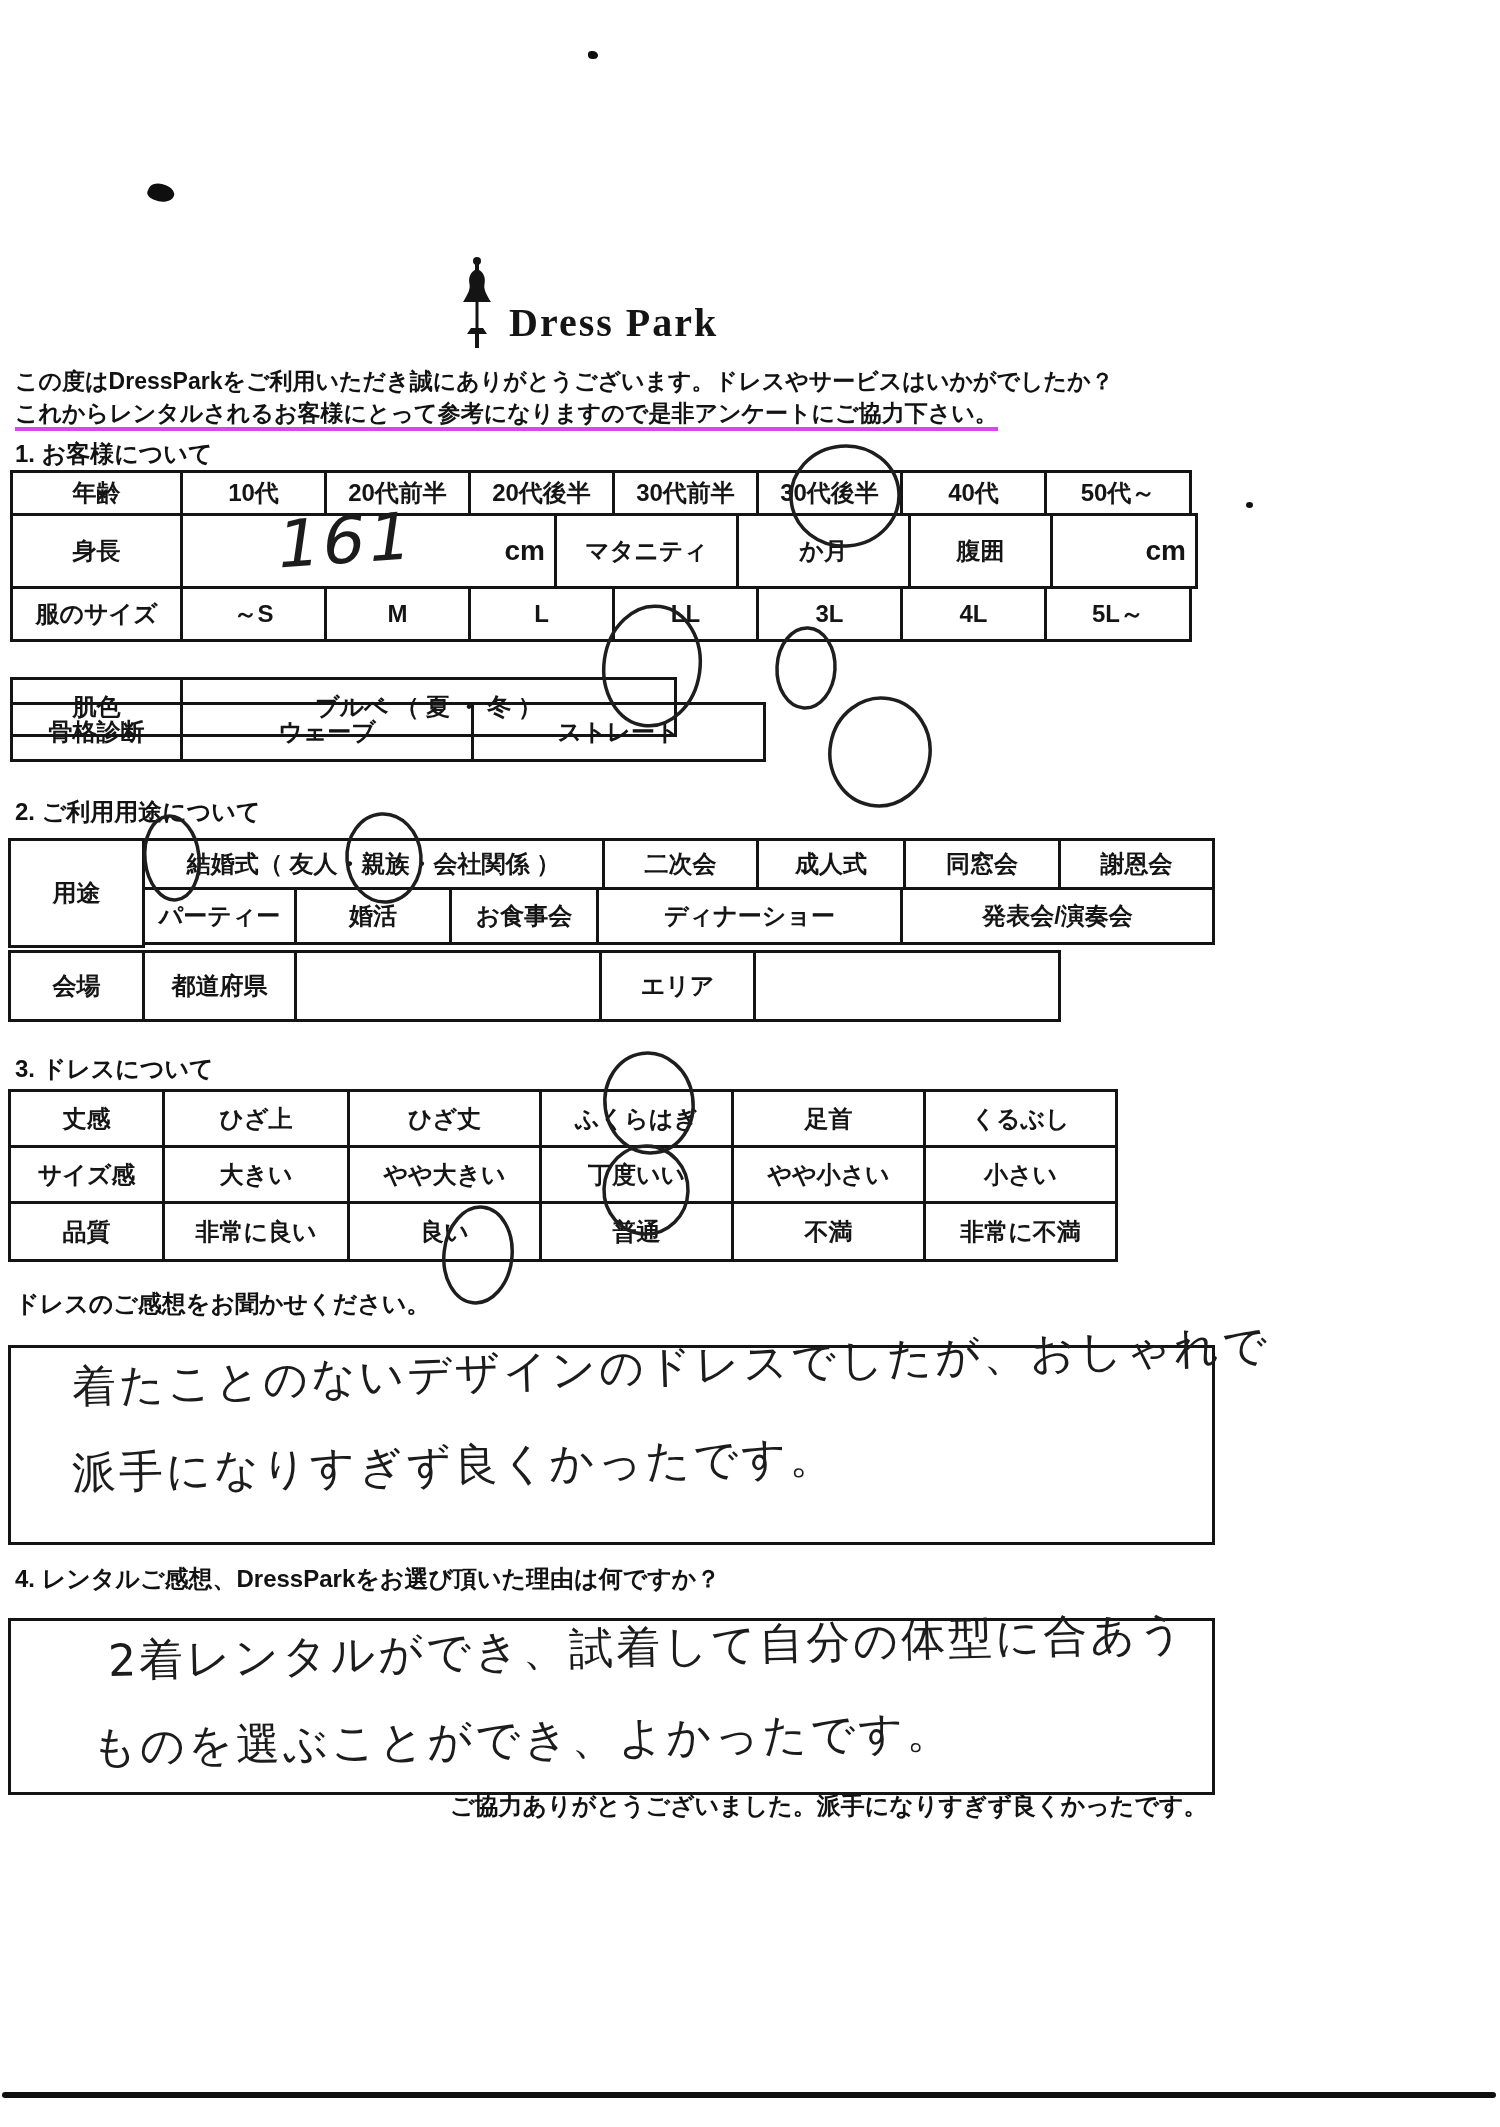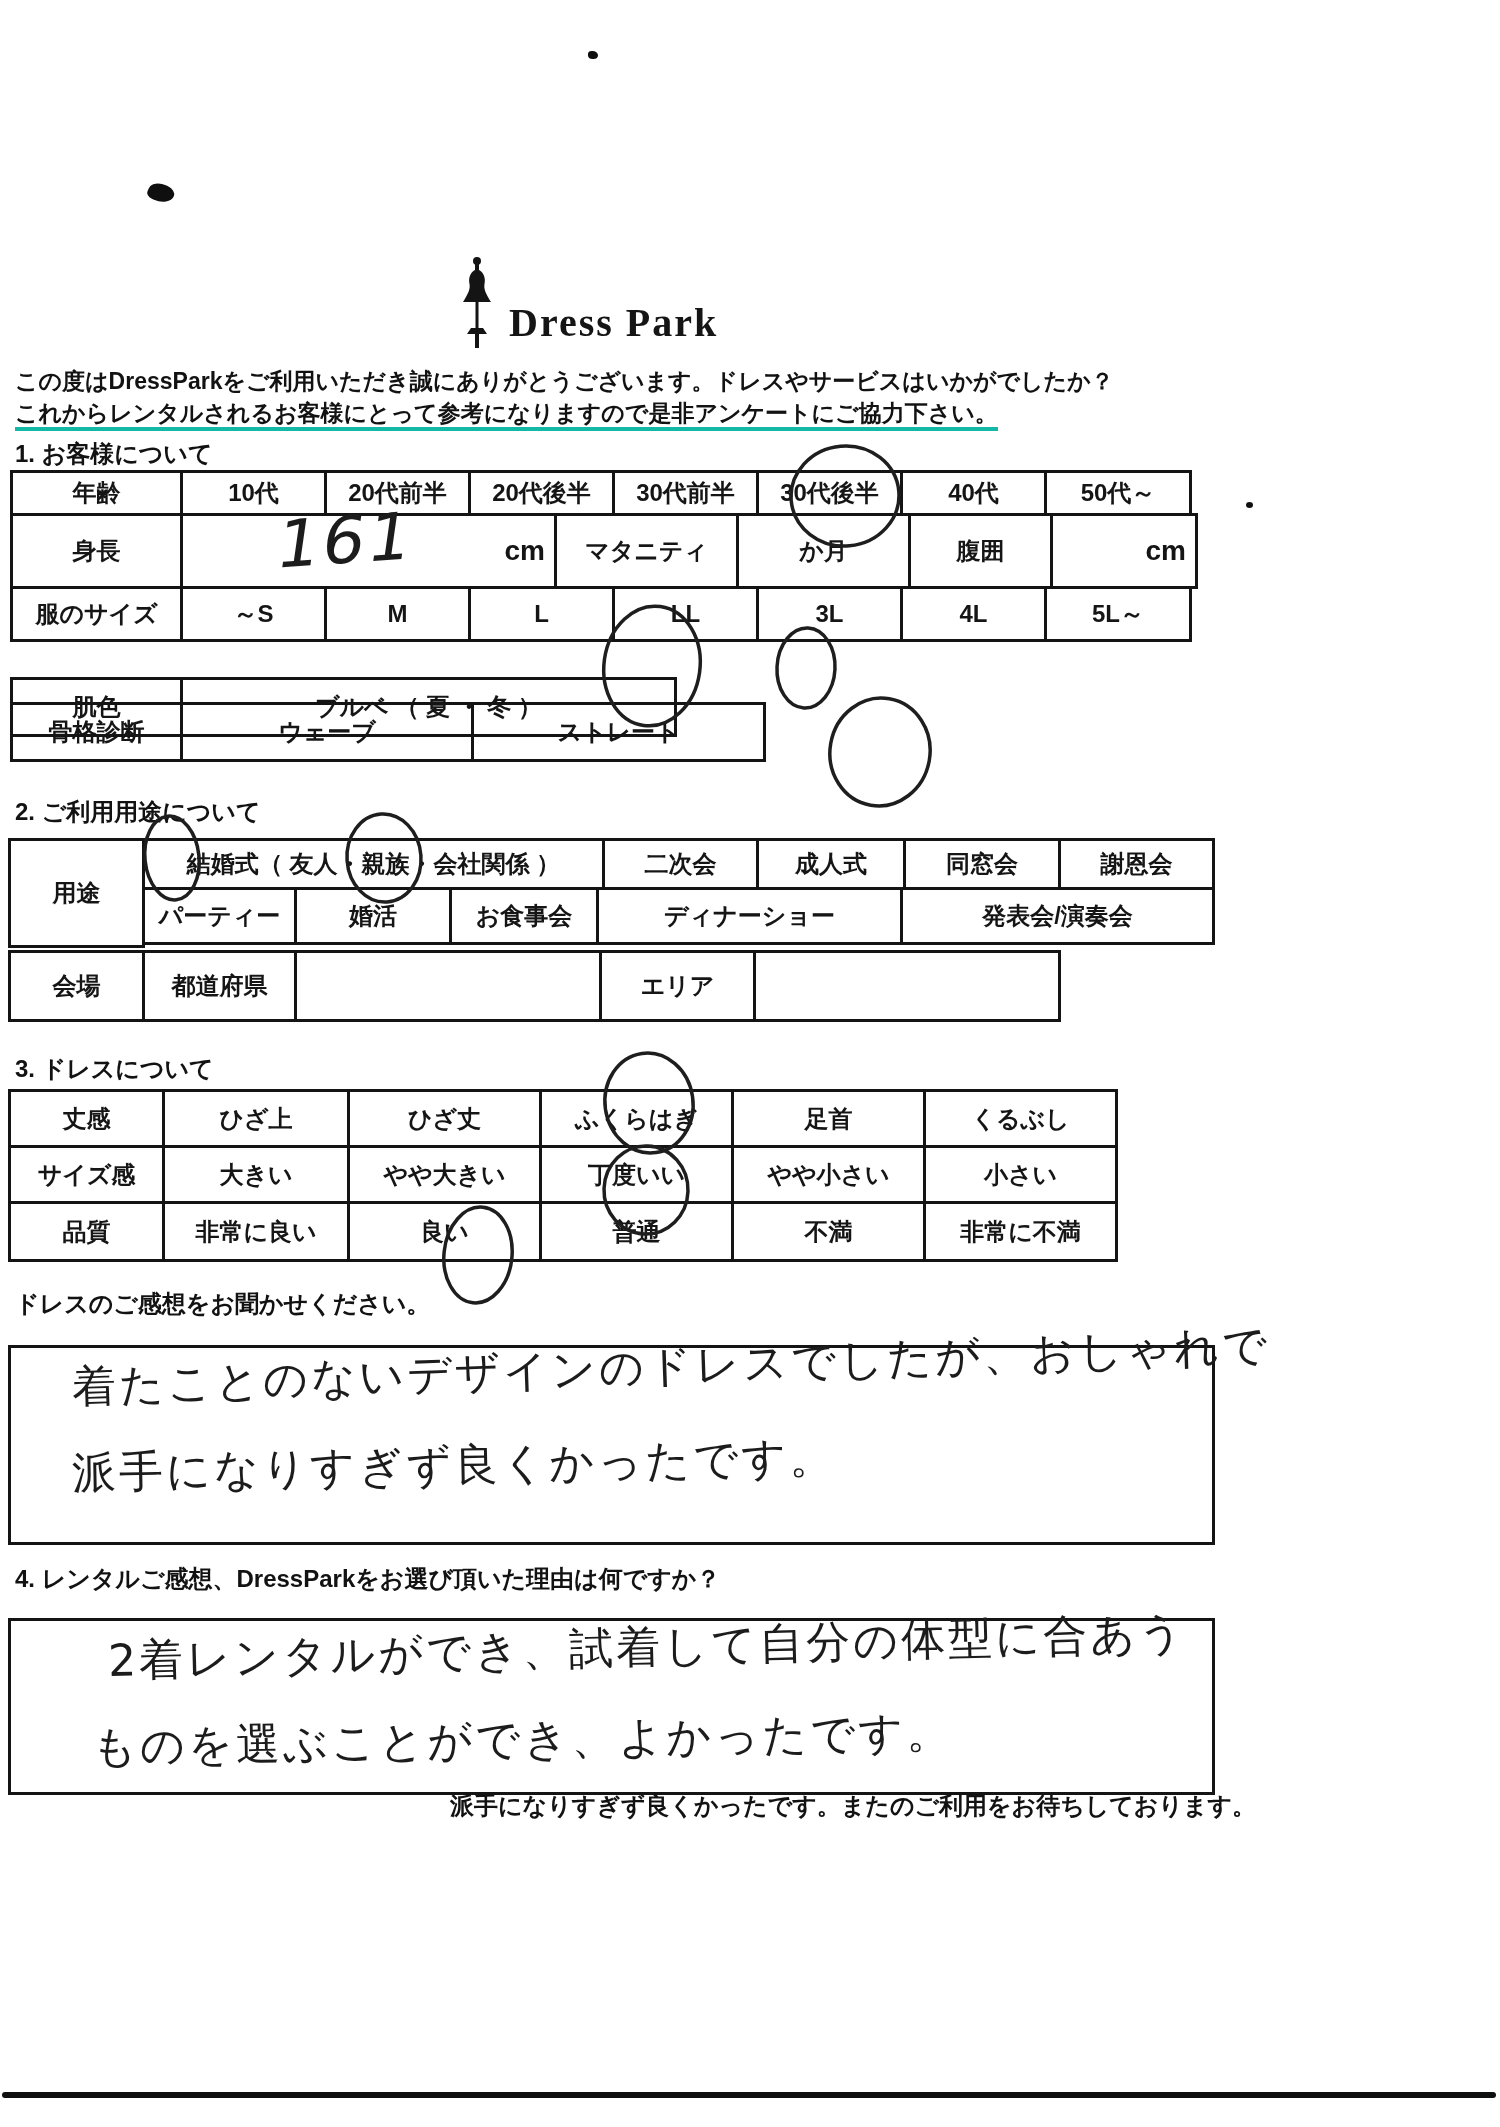--- a/index.html
+++ b/index.html
@@ -5,21 +5,21 @@
   html,body { margin:0; padding:0; background:#ffffff; }
   .page {
     position:relative; width:1500px; height:2127px; background:#fff;
     font-family:"Liberation Sans", sans-serif; color:#111; overflow:hidden;
   }
   .abs { position:absolute; }
   
   .brandtext { font-family:"Liberation Serif", serif; font-size:40px; font-weight:bold; letter-spacing:2px; color:#151515; }
   
   .gtext { font-weight:bold; color:#121212; }
-  .u { border-bottom:4px solid #14b8a6; padding-bottom:1px; }
+  .u { border-bottom:4px solid #d946ef; padding-bottom:1px; }
   
   .tbl { position:absolute; }
   .trow { display:flex; }
   .trow + .trow { margin-top:-3px; }
   .tcell {
     box-sizing:border-box; border:3px solid #141414; margin-right:-3px;
     display:flex; align-items:center; justify-content:center;
     font-weight:bold; font-size:24px; color:#151515; background:transparent;
     white-space:nowrap;
   }
@@ -185,21 +185,21 @@
   <div class="cbox" style="left:8px; top:1345px; width:1207px; height:200px;"></div>
   <div class="abs hand hw-line" style="left:72px; top:1358px; transform:rotate(-2deg);">着たことのないデザインのドレスでしたが、おしゃれで</div>
   <div class="abs hand hw-line" style="left:72px; top:1444px; transform:rotate(-1.2deg);">派手になりすぎず良くかったです。</div>
 
   <div class="abs gtext" style="left:15px; top:1563px; font-size:24px;">4. レンタルご感想、DressParkをお選び頂いた理由は何ですか？</div>
 
   <div class="cbox" style="left:8px; top:1618px; width:1207px; height:177px;"></div>
   <div class="abs hand hw-line" style="left:108px; top:1632px; transform:rotate(-1.5deg);">2着レンタルができ、試着して自分の体型に合あう</div>
   <div class="abs hand hw-line" style="left:92px; top:1718px; transform:rotate(-1deg);">ものを選ぶことができ、よかったです。</div>
 
-  <div class="abs gtext" style="left:450px; top:1790px; font-size:24px;">派手になりすぎず良くかったです。またのご利用をお待ちしております。</div>
+  <div class="abs gtext" style="left:450px; top:1790px; font-size:24px;">ご協力ありがとうございました。派手になりすぎず良くかったです。</div>
 
   <svg class="overlay" width="1500" height="2127" viewBox="0 0 1500 2127">
     <g fill="none" stroke="#1e1e1e" stroke-width="3.5" stroke-linecap="round">
       <ellipse cx="845" cy="496" rx="54" ry="50" transform="rotate(-5 845 496)"></ellipse>
       <ellipse cx="652" cy="666" rx="48" ry="60" transform="rotate(8 652 666)"></ellipse>
       <ellipse cx="806" cy="668" rx="29" ry="40" transform="rotate(3 806 668)"></ellipse>
       <ellipse cx="880" cy="752" rx="50" ry="54" transform="rotate(10 880 752)"></ellipse>
       <ellipse cx="172" cy="858" rx="27" ry="42" transform="rotate(-6 172 858)"></ellipse>
       <ellipse cx="384" cy="858" rx="37" ry="44" transform="rotate(-4 384 858)"></ellipse>
       <ellipse cx="649" cy="1103" rx="44" ry="50" transform="rotate(-8 649 1103)"></ellipse>

